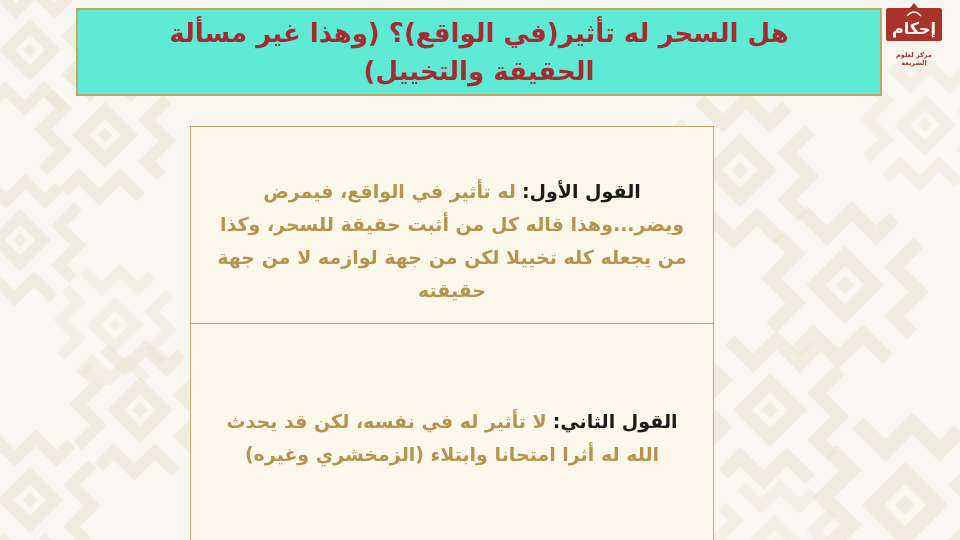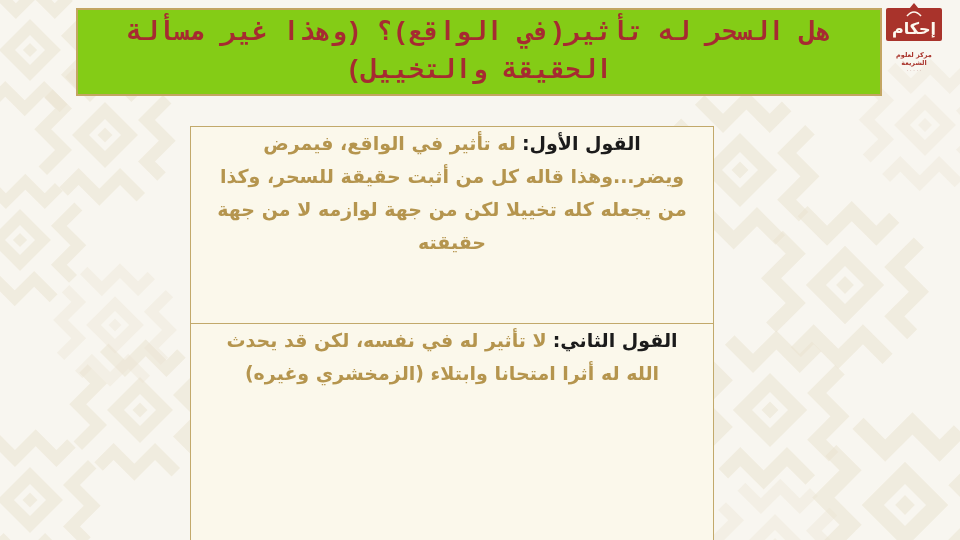--- a/index.html
+++ b/index.html
@@ -17,28 +17,27 @@
     transform: rotate(45deg);
     opacity: 0.55;
     pointer-events: none;
   }
   .motif.faint { opacity: 0.35; }
 
   .title-box {
     position: absolute;
     left: 76px; top: 8px;
     width: 806px; height: 88px;
-    background: #84cc16;
+    background: #5eead4;
     border: 2px solid #C3A562;
     box-sizing: border-box;
     display: flex;
     align-items: center;
     justify-content: center;
     padding: 0 46px;
-    font-family: Liberation Mono, monospace;
   }
   .title-box h1 {
     margin: 0;
     direction: rtl;
     text-align: center;
     font-size: 26px;
     line-height: 38px;
     font-weight: bold;
     color: #A62B31;
   }
@@ -65,21 +64,21 @@
 
   .quote-box {
     position: absolute;
     left: 190px;
     width: 524px;
     height: 230px;
     background: #FBF8EB;
     border: 1.5px solid #C2A96B;
     box-sizing: border-box;
     display: flex;
-    align-items: flex-start;
+    align-items: center;
     justify-content: center;
     padding: 0 16px;
   }
   .quote-box.first  { top: 126px; }
   .quote-box.second { top: 323px; }
   .quote-box p {
     margin: 0;
     direction: rtl;
     text-align: center;
     font-size: 19px;

